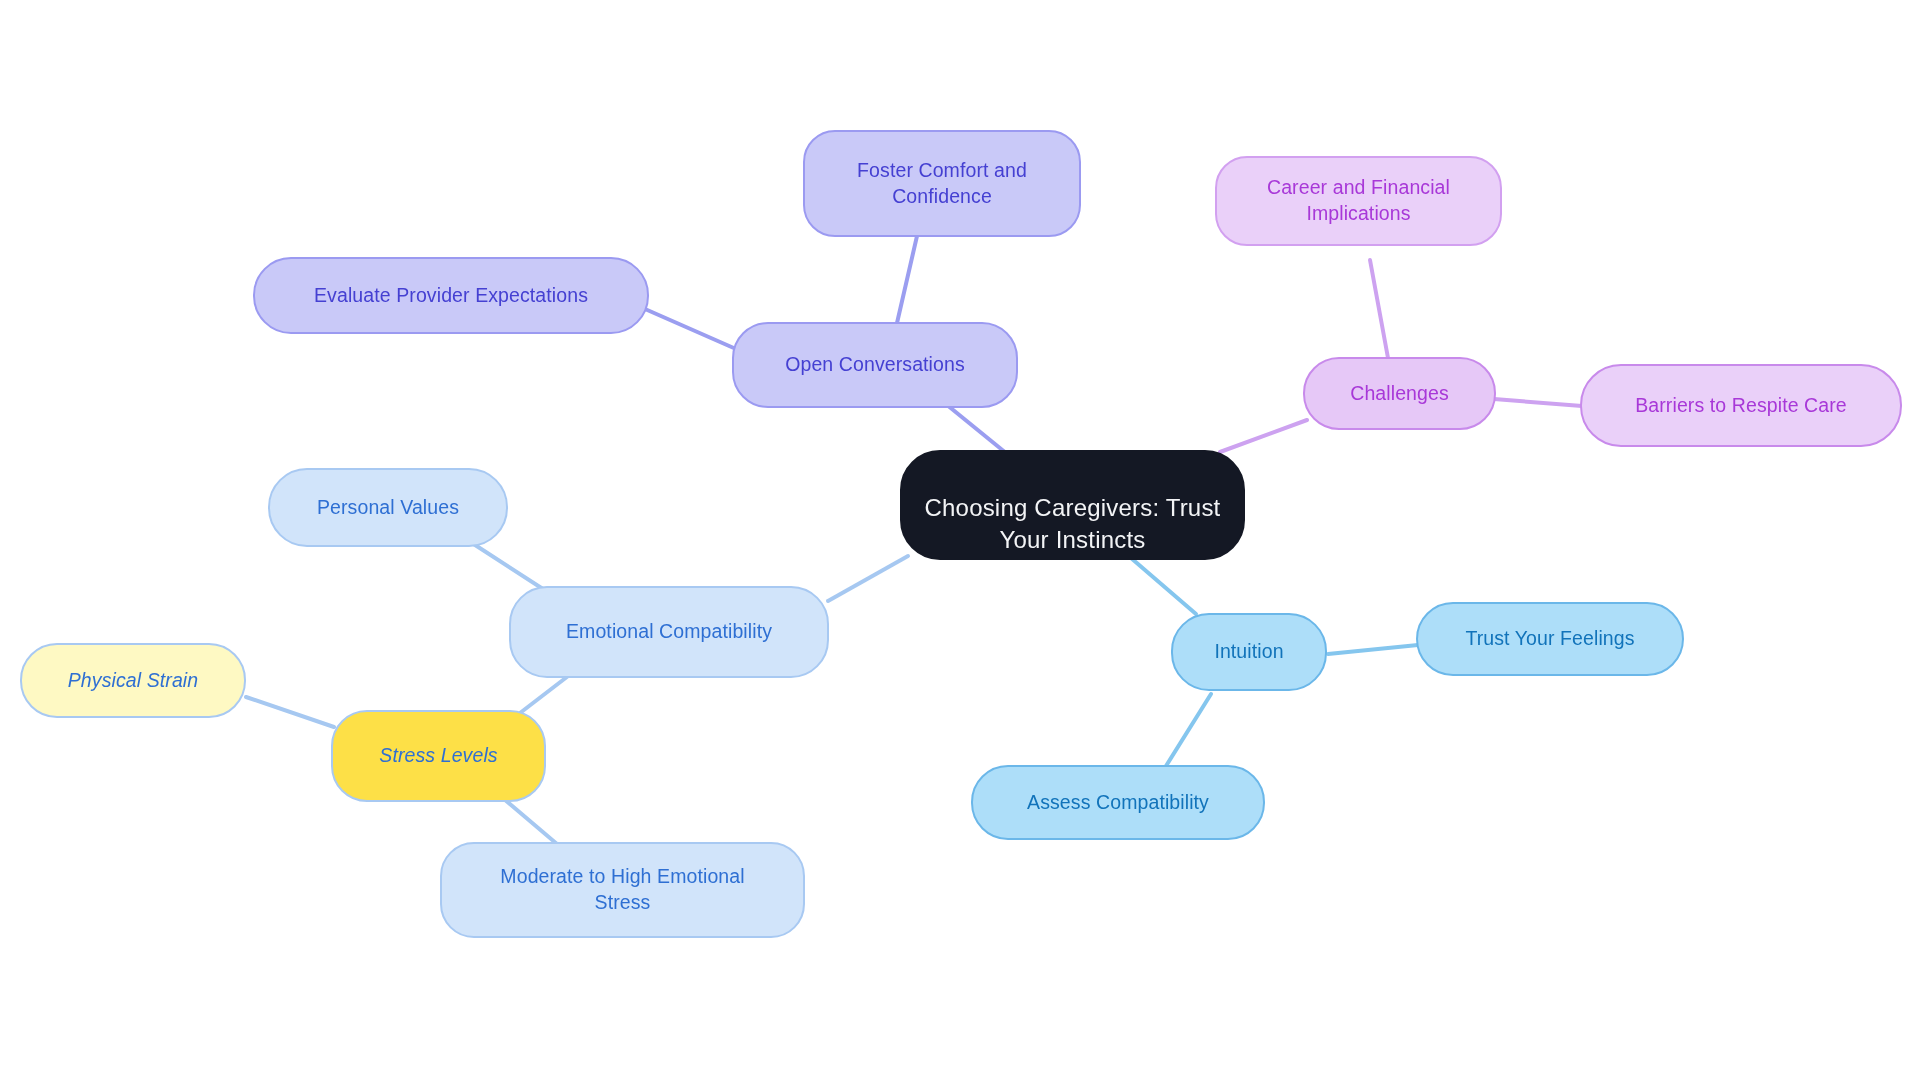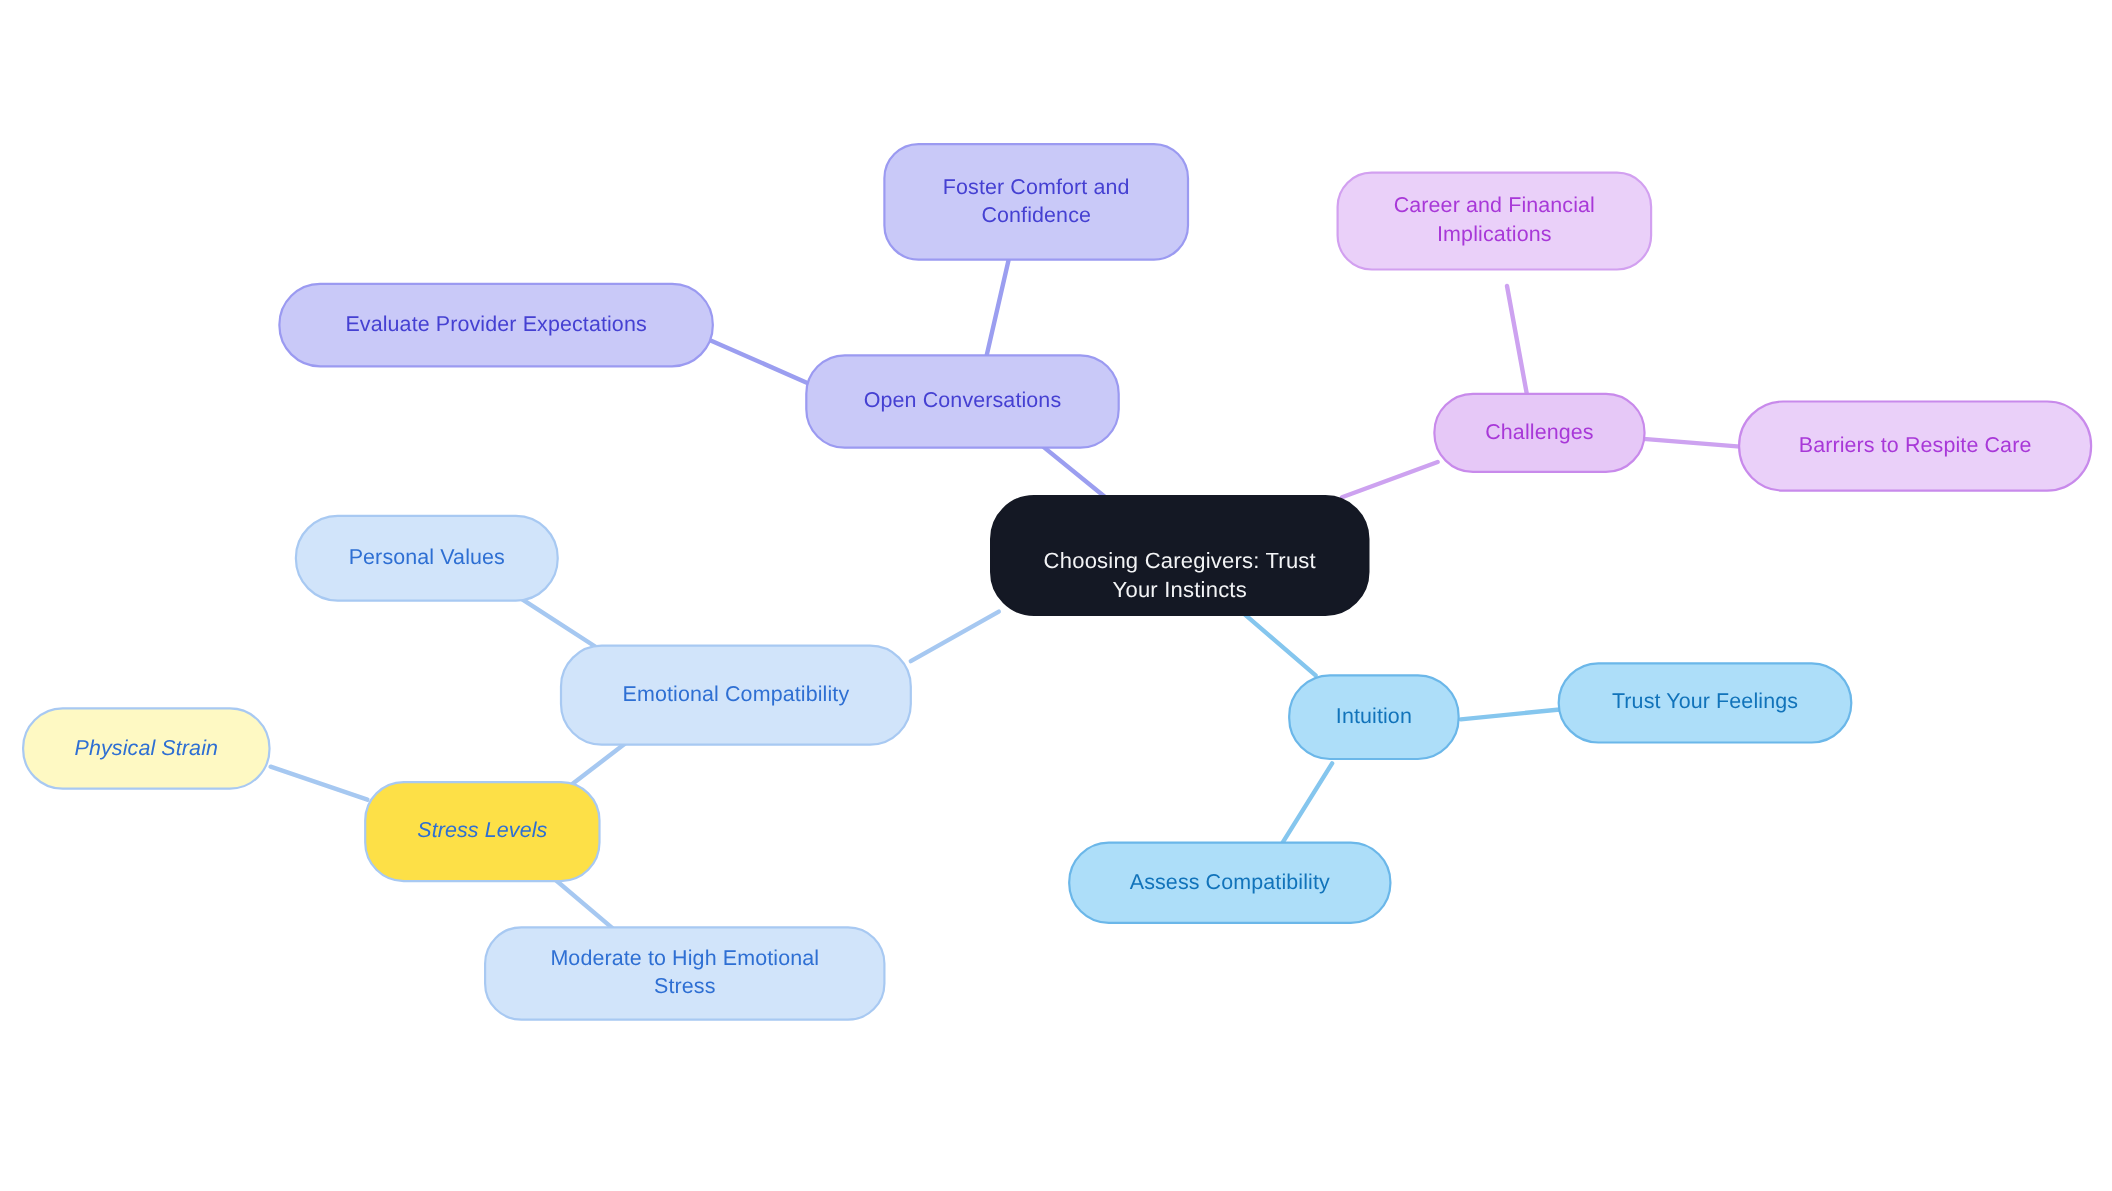--- a/index.html
+++ b/index.html
@@ -35,21 +35,21 @@
   .node .label {
     display: block;
     white-space: pre-line;
     font-size: 19.5px;
     font-weight: 500;
     line-height: 1.32;
     letter-spacing: 0.1px;
     padding: 0 14px;
   }
   .node.central .label {
-    font-size: 20px;
+    font-size: 24px;
     font-weight: 500;
     letter-spacing: 0.2px;
     margin-top: 37px;
   }
 </style>
 </head>
 <body>
 
 <div class="stage">
   <svg class="edge-layer" viewBox="0 0 1920 1083" xmlns="http://www.w3.org/2000/svg">
@@ -98,21 +98,21 @@
       </div>
       <div class="node" style="left: 268px; top: 468px; width: 240px; height: 79px; background: rgb(209, 228, 250); border-color: rgb(168, 201, 242); border-radius: 39px; color: rgb(46, 111, 211);">
         <span class="label">Personal Values</span>
       </div>
       <div class="node" style="left: 331px; top: 710px; width: 215px; height: 92px; background: #fde047; border-color: rgb(168, 201, 242); border-radius: 36px; color: rgb(46, 111, 211); font-style: italic;">
         <span class="label">Stress Levels</span>
       </div>
       <div class="node" style="left: 20px; top: 643px; width: 226px; height: 75px; background: #fef9c3; border-color: rgb(168, 201, 242); border-radius: 37px; color: rgb(46, 111, 211); font-style: italic;">
         <span class="label">Physical Strain</span>
       </div>
-      <div class="node" style="left: 440px; top: 842px; width: 365px; height: 86px; background: rgb(209, 228, 250); border-color: rgb(168, 201, 242); border-radius: 34px; color: rgb(46, 111, 211);">
+      <div class="node" style="left: 440px; top: 842px; width: 365px; height: 96px; background: rgb(209, 228, 250); border-color: rgb(168, 201, 242); border-radius: 34px; color: rgb(46, 111, 211);">
         <span class="label">Moderate to High Emotional
 Stress</span>
       </div>
       <div class="node" style="left: 1171px; top: 613px; width: 156px; height: 78px; background: rgb(173, 222, 249); border-color: rgb(107, 183, 233); border-radius: 38px; color: rgb(17, 115, 186);">
         <span class="label">Intuition</span>
       </div>
       <div class="node" style="left: 1416px; top: 602px; width: 268px; height: 74px; background: rgb(173, 222, 249); border-color: rgb(107, 183, 233); border-radius: 37px; color: rgb(17, 115, 186);">
         <span class="label">Trust Your Feelings</span>
       </div>
       <div class="node" style="left: 971px; top: 765px; width: 294px; height: 75px; background: rgb(173, 222, 249); border-color: rgb(107, 183, 233); border-radius: 37px; color: rgb(17, 115, 186);">

